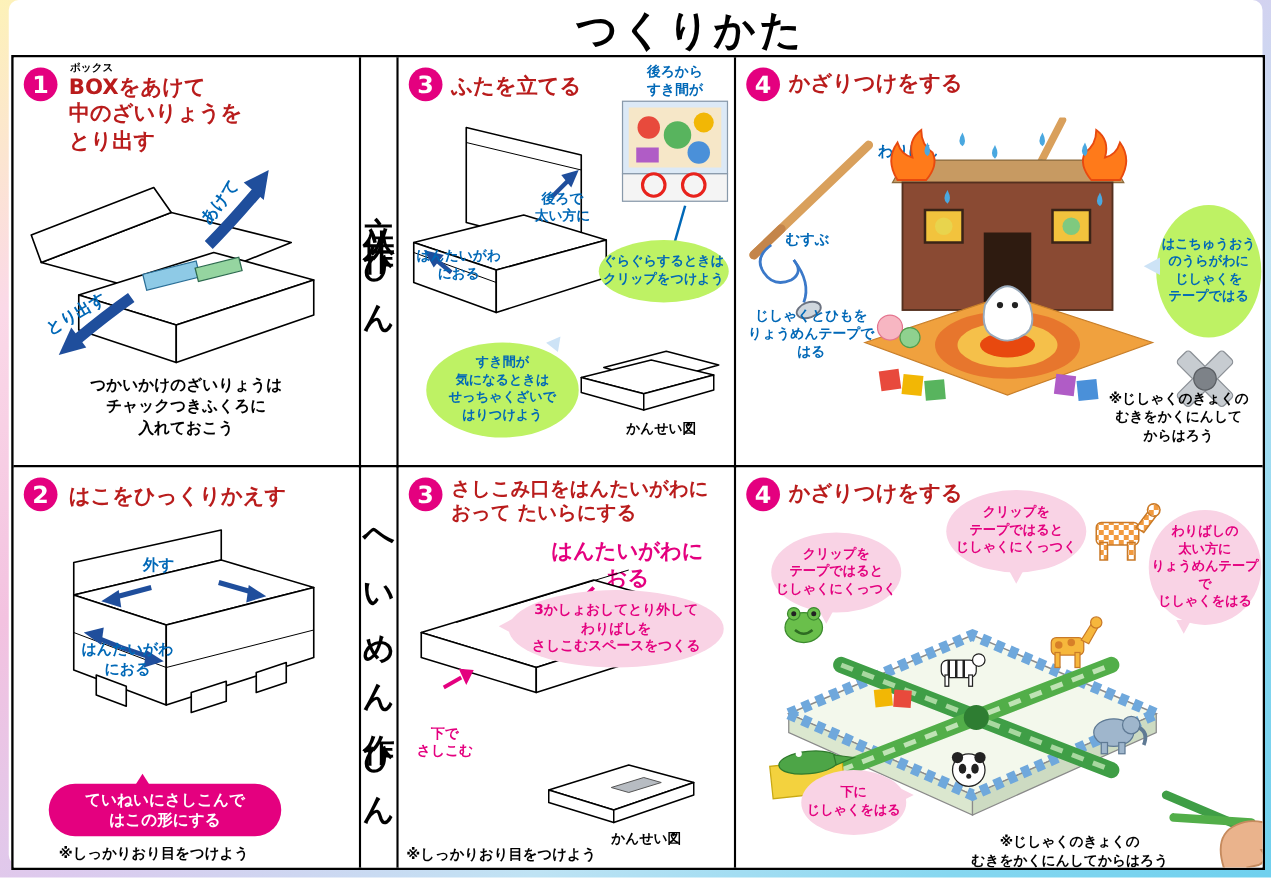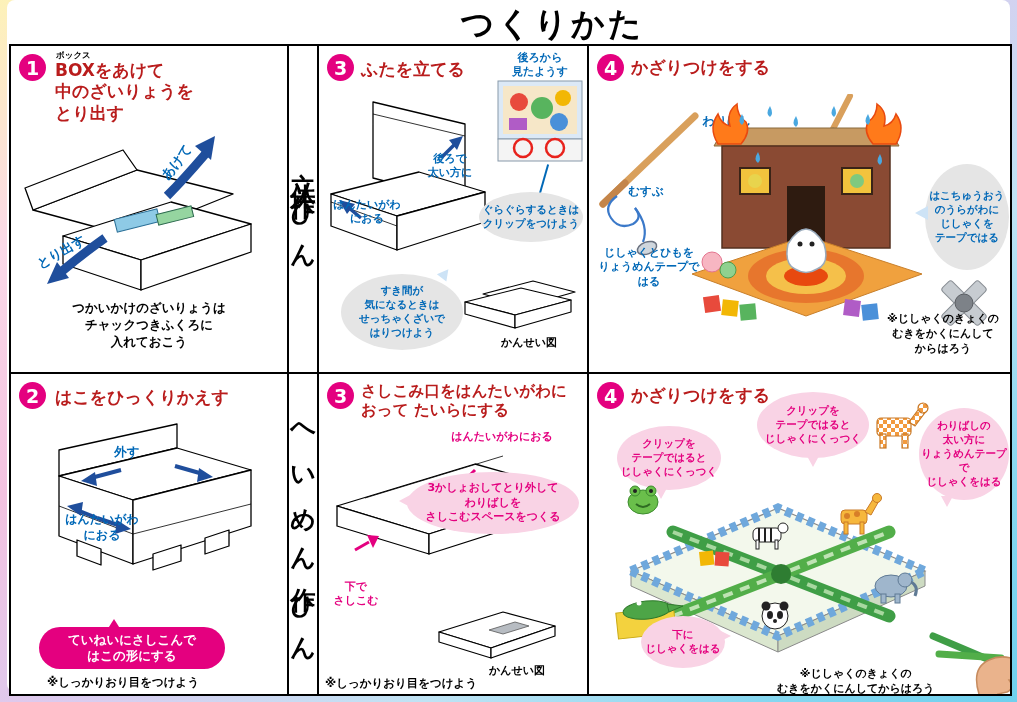--- a/index.html
+++ b/index.html
@@ -13,21 +13,21 @@
   .hline{position:absolute;left:0;width:100%;height:2px;background:#000;}
   .panel{position:absolute;overflow:hidden;background:#fff;}
   .step-circle{position:absolute;width:27px;height:27px;border-radius:50%;background:#e4007f;color:#fff;font-weight:bold;
                font-size:19px;display:flex;align-items:center;justify-content:center;}
   .panel-title{position:absolute;font-weight:bold;color:#b91c1c;white-space:pre-line;line-height:1.25;}
   .lbl{position:absolute;font-weight:bold;white-space:pre-line;text-align:center;line-height:1.3;}
   .blue{color:#0068b7;}
   .pink{color:#e4007f;}
   .bubble{position:absolute;display:flex;align-items:center;justify-content:center;text-align:center;font-weight:bold;
           white-space:pre-line;border-radius:50%;line-height:1.32;}
-  .blue-b{background:#e5e5e5;color:#0068b7;}
+  .blue-b{background:#bef264;color:#0068b7;}
   .pink-b{background:#f9d3e5;color:#e4007f;}
   .solid-pink{background:#e4007f;color:#fff;border-radius:26px;}
   .note{position:absolute;color:#000;font-weight:bold;white-space:pre-line;line-height:1.35;text-align:center;}
   .vertical-label{position:absolute;inset:0;display:flex;align-items:center;justify-content:center;
                   writing-mode:vertical-rl;font-size:25px;font-weight:bold;letter-spacing:11px;color:#000;}
   .tail{position:absolute;width:0;height:0;}
   svg{position:absolute;}
 </style>
 </head>
 <body>
@@ -110,21 +110,21 @@
     </div>
     <div class="panel" style="left:278px;top:328px;width:28px;height:320px">
       <div class="vertical-label">へいめん作ひん</div>
     </div>
 
     <div class="panel" style="left:308px;top:0;width:268px;height:326px">
       <div class="step-circle" style="left:8px;top:8px">3</div>
       <div class="panel-title" style="left:42px;top:13px;font-size:17px">ふたを立てる</div>
 
       <div class="lbl blue" style="left:178px;top:5px;width:86px;font-size:11px">後ろから
-見たようす</div>
+すき間が</div>
       <svg style="left:178px;top:34px" width="86" height="82" viewBox="0 0 86 82">
         <rect x="1" y="1" width="84" height="58" fill="#dce9f6" stroke="#8899aa"></rect>
         <rect x="6" y="6" width="74" height="48" fill="#f6e7c8"></rect>
         <circle cx="22" cy="22" r="9" fill="#e84a3c"></circle>
         <circle cx="45" cy="28" r="11" fill="#58b45e"></circle>
         <circle cx="66" cy="18" r="8" fill="#f2b705"></circle>
         <circle cx="62" cy="42" r="9" fill="#4a90d9"></circle>
         <rect x="12" y="38" width="18" height="12" fill="#b05cc6"></rect>
         <rect x="1" y="59" width="84" height="22" fill="#f4f4f4" stroke="#8899aa"></rect>
         <circle cx="26" cy="68" r="9" fill="none" stroke="#e8221c" stroke-width="2.5"></circle>
@@ -169,21 +169,21 @@
         </g>
       </svg>
       <div class="note" style="left:182px;top:290px;font-size:11px">かんせい図</div>
     </div>
 
     <div class="panel" style="left:308px;top:328px;width:268px;height:320px">
       <div class="step-circle" style="left:8px;top:8px">3</div>
       <div class="panel-title" style="left:42px;top:8px;font-size:15.5px">さしこみ口をはんたいがわに
 おって たいらにする</div>
 
-      <div class="lbl pink" style="left:118px;top:56px;width:130px;font-size:11px">はんたいがわにおる</div>
+      <div class="lbl pink" style="left:118px;top:56px;width:130px;font-size:17px">はんたいがわにおる</div>
 
       <svg style="left:6px;top:74px" width="252" height="132" viewBox="0 0 252 132">
         <g fill="#fff" stroke="#000" stroke-width="1.3" stroke-linejoin="round">
           <polygon points="12,58 150,16 242,42 104,86"></polygon>
           <polygon points="12,58 12,78 104,106 104,86"></polygon>
           <polygon points="104,86 242,42 242,62 104,106"></polygon>
         </g>
         <polygon points="108,58 158,42 184,50 134,66" fill="#9aa0a6" stroke="#555" stroke-width="1"></polygon>
         <line x1="40" y1="50" x2="178" y2="8" stroke="#000" stroke-width="0.8"></line>
         <path d="M150,22 L141,31" stroke="#e4007f" stroke-width="3" fill="none"></path>

